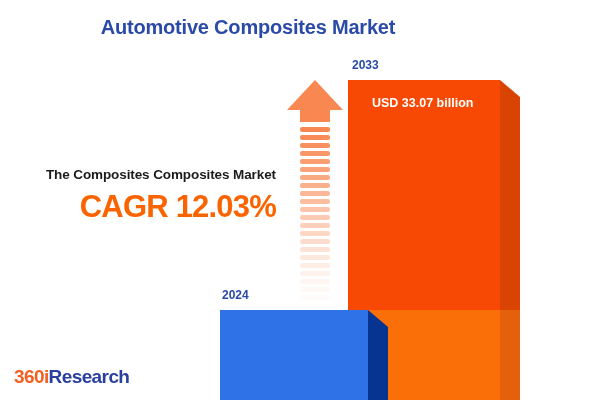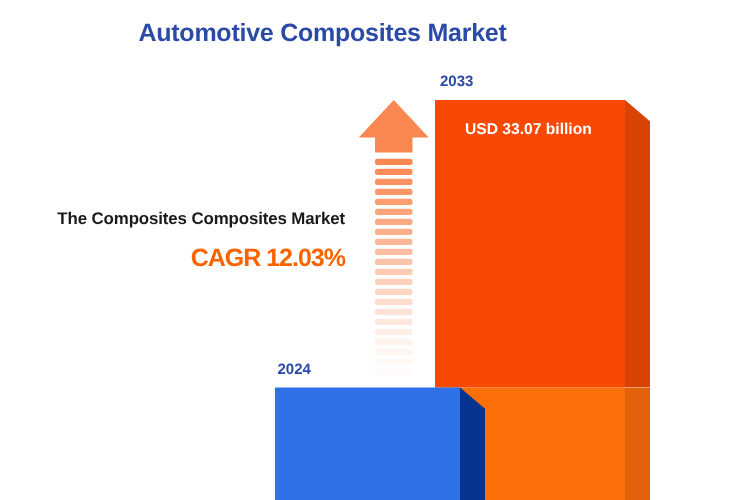--- a/index.html
+++ b/index.html
@@ -24,42 +24,41 @@
   #chart-title {
     position: absolute;
     left: 0;
     top: 16px;
     width: 496px;
     text-align: center;
     font-size: 20px;
     font-weight: bold;
     color: #2b4aa8;
     letter-spacing: -0.2px;
-    padding-left: 10px;
   }
 
   
   #cagr-block {
     position: absolute;
     left: 14px;
     top: 166px;
     width: 262px;
     text-align: right;
   }
   #cagr-statement-line1,
   #cagr-statement-line2 {
     font-size: 13.5px;
     font-weight: bold;
     color: #1b1b1b;
     line-height: 17px;
     letter-spacing: -0.1px;
   }
   #cagr-value {
     margin-top: 7px;
-    font-size: 20px;
+    font-size: 31px;
     font-weight: bold;
     color: #fa6400;
     letter-spacing: -0.8px;
     line-height: 34px;
   }
 
   
   #growth-arrow {
     position: absolute;
     left: 285px;
@@ -235,14 +234,17 @@
   </div>
   <div id="bar-2032-year">2033</div>
   <div id="bar-2032-value">USD 33.07 billion</div>
 
   <div id="bar-2024" class="bar-group">
     <div id="bar-2024-front"></div>
     <div id="bar-2024-side"></div>
   </div>
   <div id="bar-2024-year">2024</div>
 
+  <div id="logo">
+    <span id="logo-mark">360i</span><span id="logo-name">Research</span>
+  </div>
 
 </div>
 
 </body></html>

